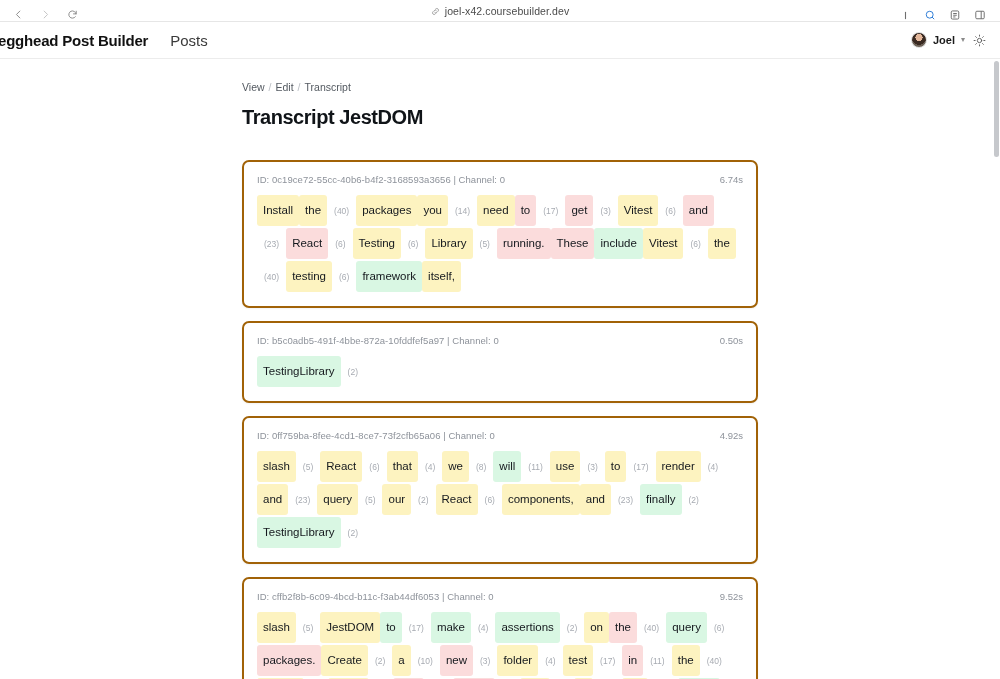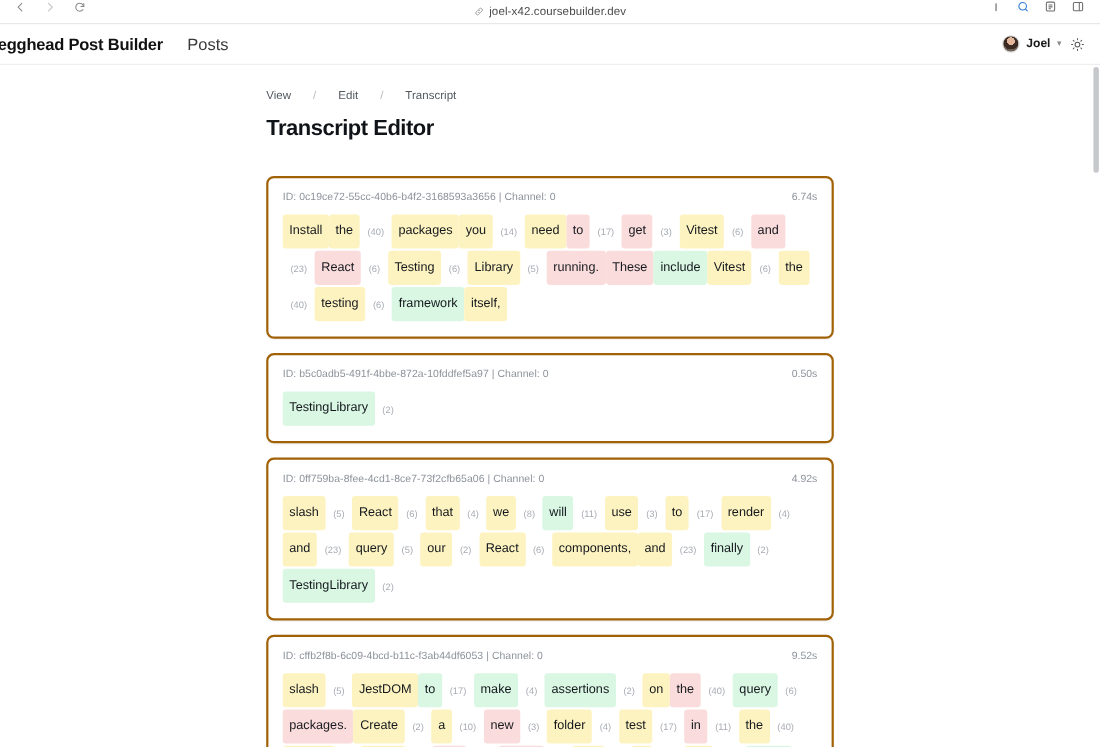--- a/index.html
+++ b/index.html
@@ -12,21 +12,21 @@
     font-family: "Liberation Sans", sans-serif;
     -webkit-font-smoothing: antialiased;
   }
 
   
   .browser-chrome {
     height: 22px;
     background: #ffffff;
     border-bottom: 1px solid #e6e6e6;
     display: flex;
-    align-items: flex-start;
+    align-items: flex-end;
     position: relative;
     padding: 0 8px;
   }
   .nav-buttons { display: flex; align-items: center; gap: 14px; padding-left: 4px; }
   .nav-btn {
     width: 13px; height: 13px;
     display: flex; align-items: center; justify-content: center;
     color: #8a8a8a;
     font-size: 12px;
     line-height: 1;
@@ -129,21 +129,21 @@
   .content {
     width: 100%;
     padding: 0 0 0 0;
   }
   .container {
     max-width: 516px;
     margin: 0 auto;
     padding-left: 0;
   }
   .breadcrumb {
-    display: flex; align-items: center; gap: 20px;
+    display: flex; align-items: center; gap: 4px;
     padding-top: 22px;
     font-size: 10.5px;
     color: #5a5f68;
   }
   .crumb { color: #535960; text-decoration: none; }
   .crumb-sep { color: #b9bdc3; }
   .page-title {
     margin: 13px 0 0 0;
     font-size: 20px;
     font-weight: 700;
@@ -308,21 +308,21 @@
     <div class="container">
 
       <div class="breadcrumb">
         <a class="crumb">View</a>
         <span class="crumb-sep">/</span>
         <a class="crumb">Edit</a>
         <span class="crumb-sep">/</span>
         <span class="crumb">Transcript</span>
       </div>
 
-      <h1 class="page-title">Transcript Editor</h1>
+      <h1 class="page-title">Transcript JestDOM</h1>
 
       <div class="cards" id="cards-root">
           <div class="card">
             <div class="card-head">
               <span class="card-id">ID: 0c19ce72-55cc-40b6-b4f2-3168593a3656 | Channel: 0</span>
               <span class="card-dur">6.74s</span>
             </div>
             <div class="words">
               <span class="word hl-yellow">Install</span>
               <span class="word hl-yellow">the</span>

